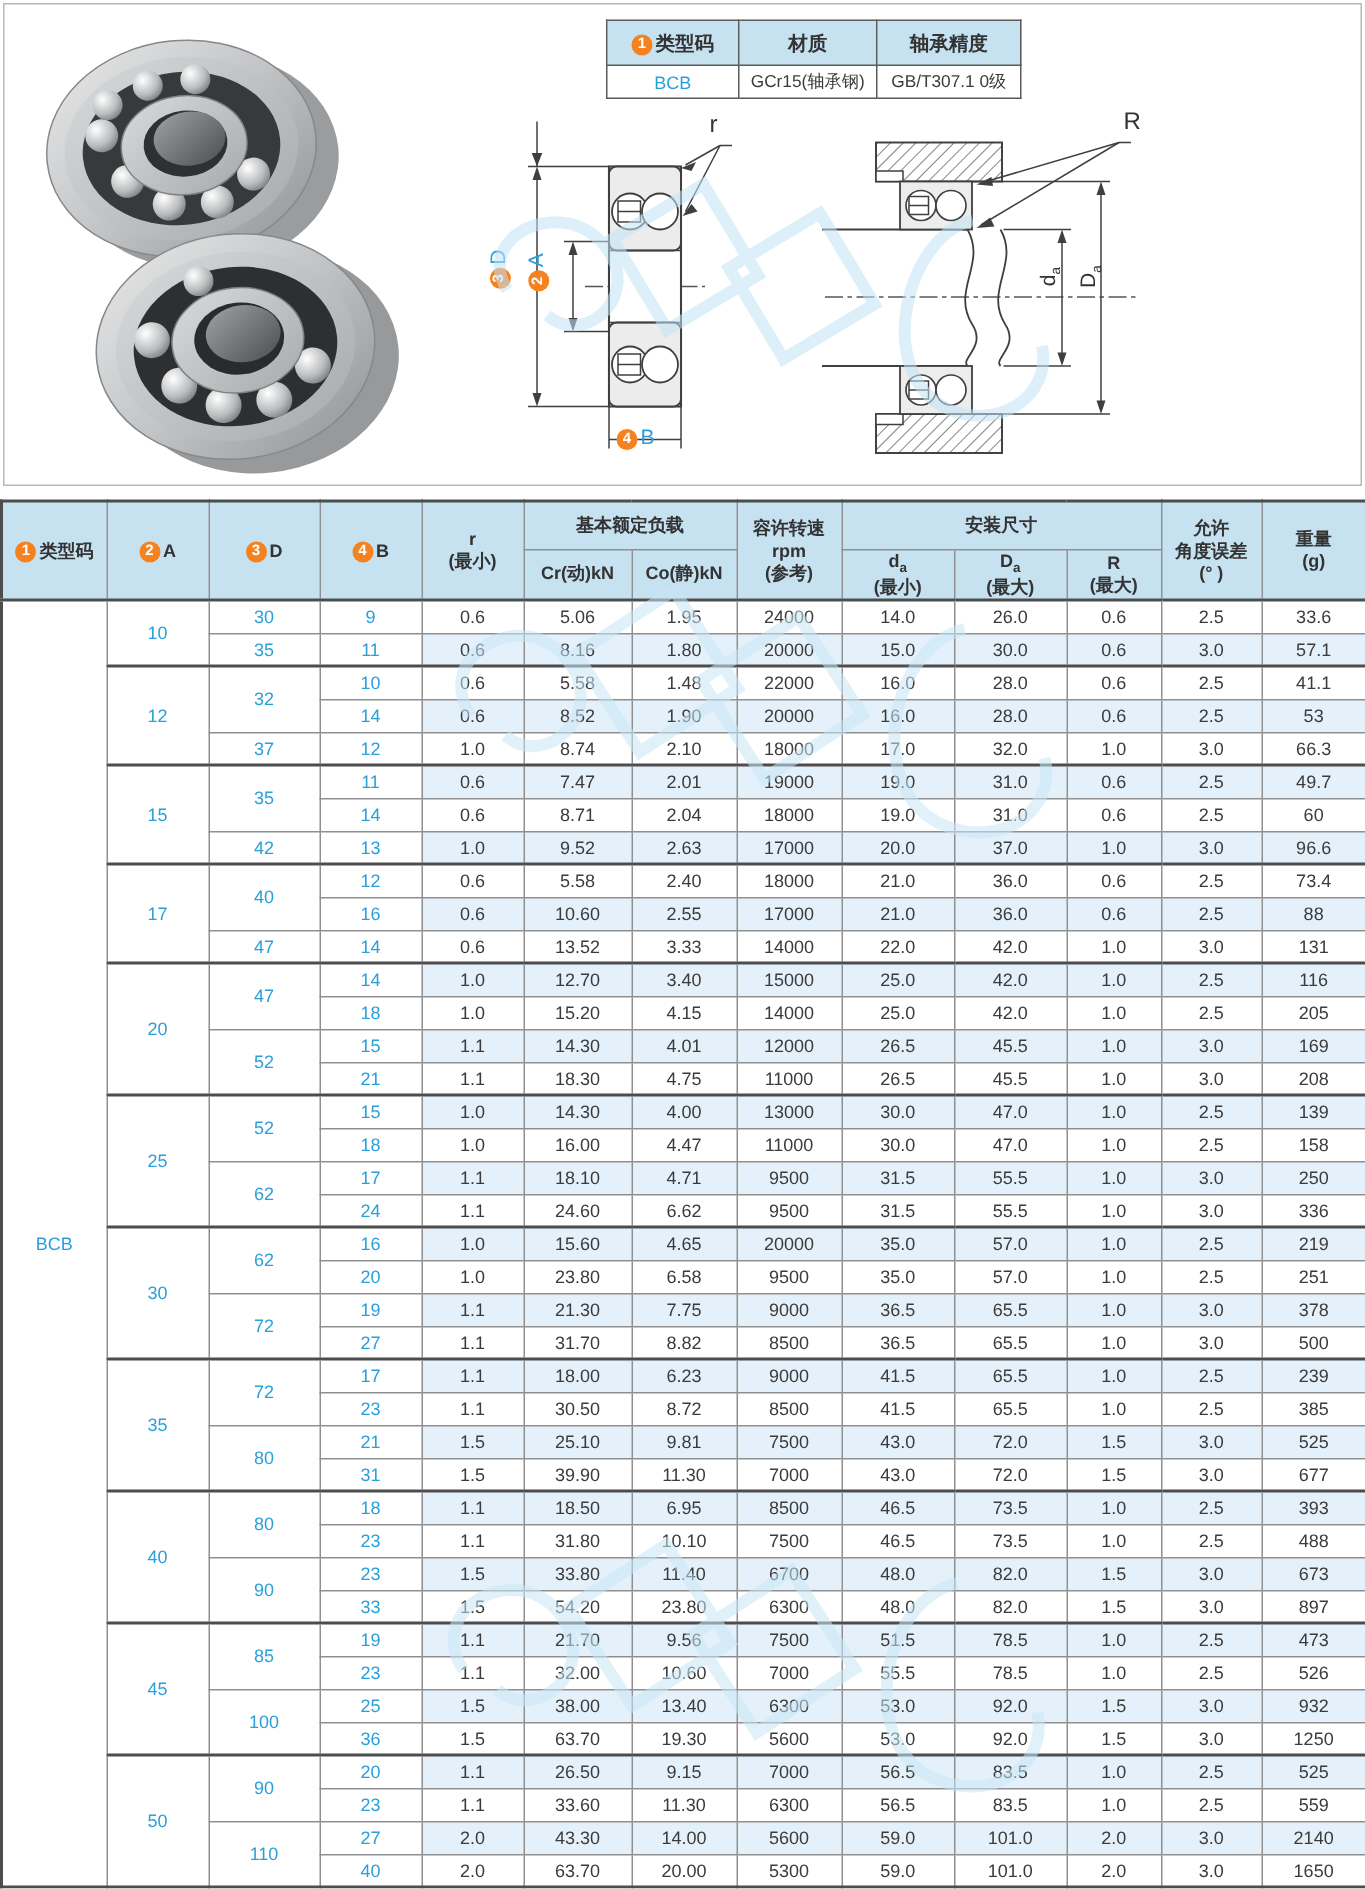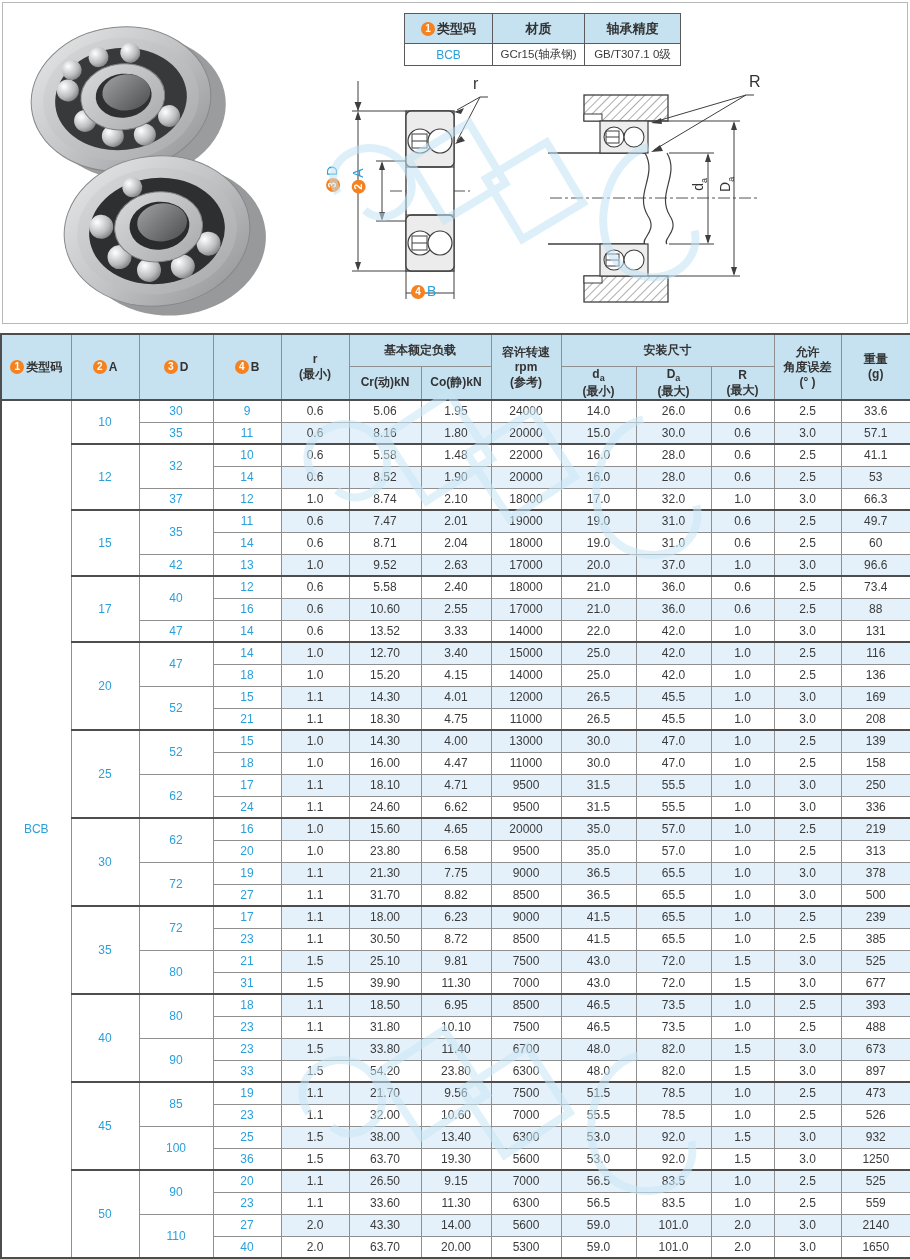--- a/index.html
+++ b/index.html
@@ -440,21 +440,21 @@
       <tr>
         <td class="tb">18</td>
         <td>1.0</td>
         <td>15.20</td>
         <td>4.15</td>
         <td>14000</td>
         <td>25.0</td>
         <td>42.0</td>
         <td>1.0</td>
         <td>2.5</td>
-        <td>136</td>
+        <td>205</td>
       </tr>
       <tr>
         <td class="tb" rowspan="2">52</td>
         <td class="tb">15</td>
         <td class="alt">1.1</td>
         <td class="alt">14.30</td>
         <td class="alt">4.01</td>
         <td class="alt">12000</td>
         <td class="alt">26.5</td>
         <td class="alt">45.5</td>
@@ -542,21 +542,21 @@
       <tr>
         <td class="tb">20</td>
         <td>1.0</td>
         <td>23.80</td>
         <td>6.58</td>
         <td>9500</td>
         <td>35.0</td>
         <td>57.0</td>
         <td>1.0</td>
         <td>2.5</td>
-        <td>313</td>
+        <td>251</td>
       </tr>
       <tr>
         <td class="tb" rowspan="2">72</td>
         <td class="tb">19</td>
         <td class="alt">1.1</td>
         <td class="alt">21.30</td>
         <td class="alt">7.75</td>
         <td class="alt">9000</td>
         <td class="alt">36.5</td>
         <td class="alt">65.5</td>

